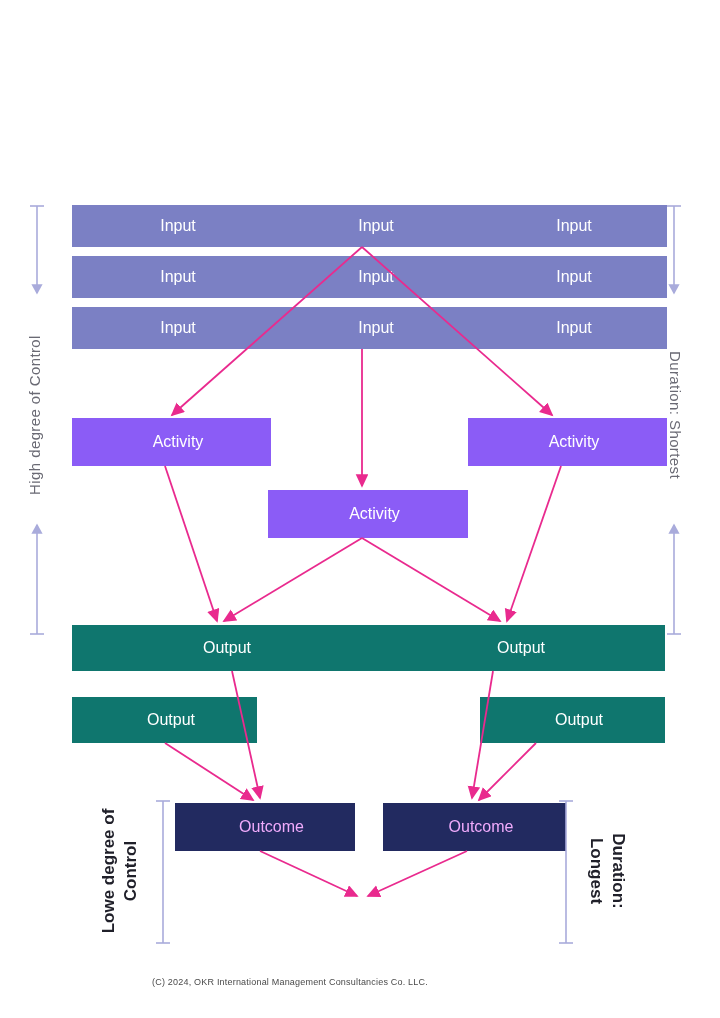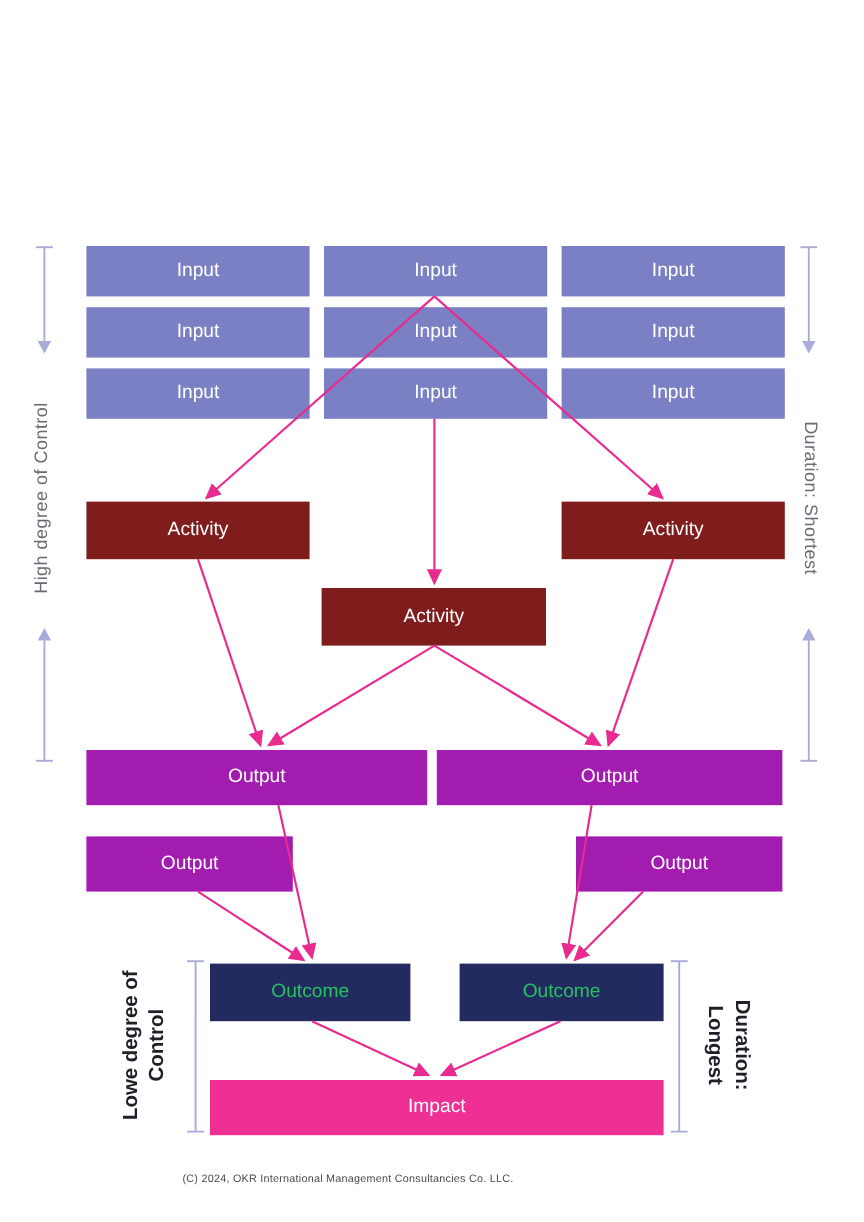--- a/index.html
+++ b/index.html
@@ -14,26 +14,26 @@
     text-indent:3.5px;
   }
   
   #title{
     position:absolute;top:104px;left:0;width:720px;text-align:center;
     color:#5d5bb0;font-weight:bold;font-size:29px;line-height:1.2;letter-spacing:0.2px;
   }
   
   .node{
     position:absolute;display:flex;align-items:center;justify-content:center;
-    color:#ffffff;font-size:16px;z-index:1;
+    color:#ffffff;font-size:16px;z-index:1;padding-left:13px;
   }
   .input-box{background:#7b80c4;}
-  .activity-box{background:#7f1d1d;}
-  .output-box{background:#a21caf;text-align:right;}
-  .outcome-box{background:#222a60;color:#22c55e;}
+  .activity-box{background:#8b5cf6;}
+  .output-box{background:#0f766e;text-align:right;}
+  .outcome-box{background:#222a60;color:#f0abfc;}
   .impact-box{background:#ee2f94;}
   
   #overlay{position:absolute;left:0;top:0;z-index:2;pointer-events:none;}
   
   .vlabel{position:absolute;text-align:center;z-index:3;}
   .vlabel.gray{color:#6a6a74;font-size:15px;letter-spacing:0.4px;}
   .vlabel.dark{color:#20202a;font-size:17px;font-weight:bold;line-height:1.3;}
   #anno-top-left{left:-69px;top:405px;width:210px;height:20px;transform:rotate(-90deg);}
   #anno-top-right{left:569px;top:405px;width:210px;height:20px;transform:rotate(90deg);}
   #anno-bottom-left{left:36px;top:848px;width:170px;height:46px;transform:rotate(-90deg);}
@@ -68,21 +68,20 @@
   <div class="node activity-box" style="left:268px;top:490px;width:187px;height:48px">Activity</div>
 
   <div class="node output-box" style="left:72px;top:625px;width:284px;height:46px">Output</div>
   <div class="node output-box" style="left:364px;top:625px;width:288px;height:46px">Output</div>
   <div class="node output-box" style="left:72px;top:697px;width:172px;height:46px">Output</div>
   <div class="node output-box" style="left:480px;top:697px;width:172px;height:46px">Output</div>
 
   <div class="node outcome-box" style="left:175px;top:803px;width:167px;height:48px">Outcome</div>
   <div class="node outcome-box" style="left:383px;top:803px;width:170px;height:48px">Outcome</div>
 
-  <div class="node impact-box" style="left:175px;top:900px;width:378px;height:46px">Impact</div>
 
   <svg id="overlay" width="720" height="1018" viewBox="0 0 720 1018">
     <defs>
       <marker id="ah-pink" markerWidth="8" markerHeight="8" refX="6.5" refY="3.5" orient="auto">
         <path d="M0,0 L7.5,3.5 L0,7 Z" fill="#e92a8e"></path>
       </marker>
       <marker id="ah-rail" markerWidth="8" markerHeight="8" refX="5.5" refY="3.5" orient="auto">
         <path d="M0,0 L6.5,3.5 L0,7 Z" fill="#a9abdb"></path>
       </marker>
     </defs>

